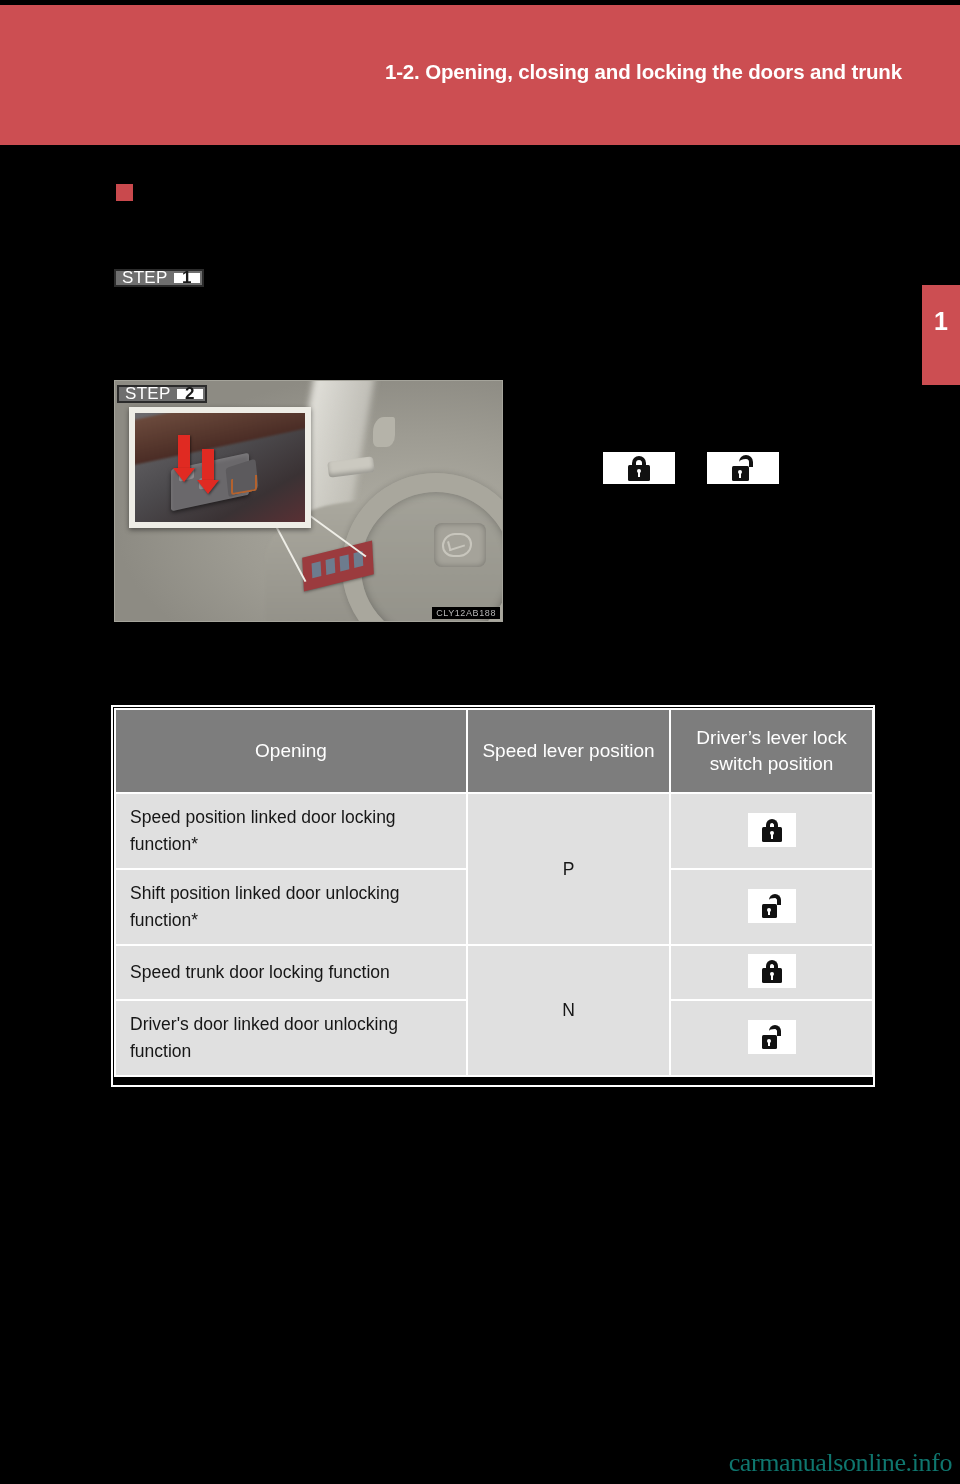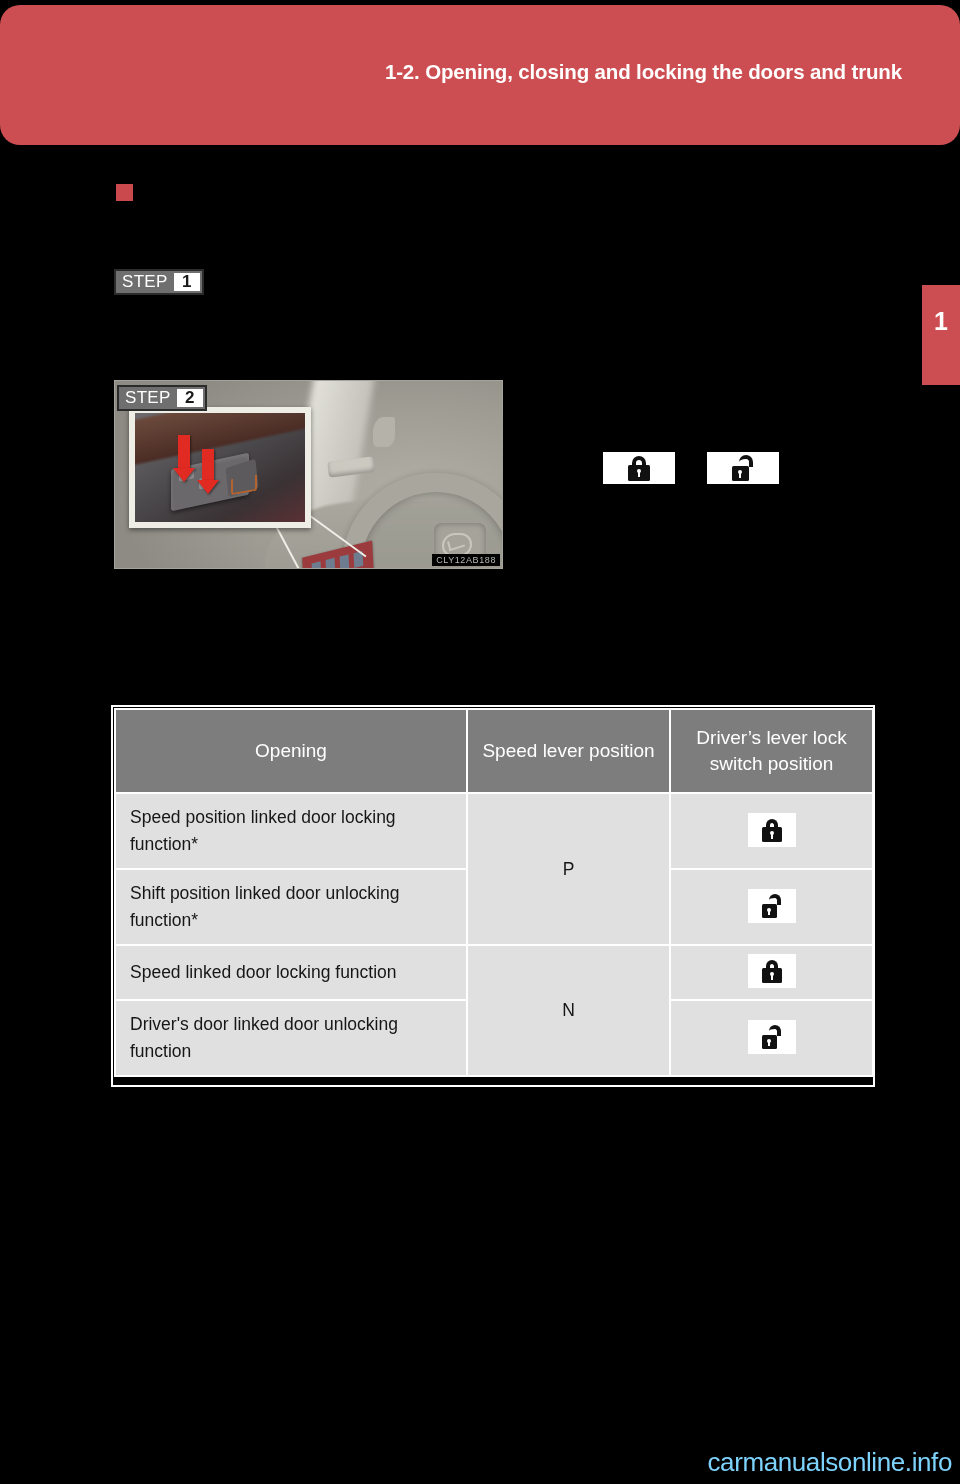--- a/index.html
+++ b/index.html
@@ -17,21 +17,20 @@
   }
 
   
   .header-band {
     position: absolute;
     left: 0;
     top: 5px;
     width: 960px;
     height: 140px;
     background: #cc4e52;
-    border-radius: 20px;
   }
   .header-title {
     position: absolute;
     right: 58px;
     top: 55px;
     font-size: 20.5px;
     font-weight: bold;
     color: #ffffff;
     letter-spacing: -0.15px;
     white-space: nowrap;
@@ -82,21 +81,21 @@
     position: absolute;
     color: #000000;
     font-size: 15px;
     line-height: 22px;
   }
 
   
   .step-badge {
     display: inline-flex;
     align-items: stretch;
-    height: 26px;
+    height: 18px;
     border-top: 2px solid #2b2b2b;
     border-bottom: 2px solid #2b2b2b;
     border-left: 2px solid #2b2b2b;
     border-right: 2px solid #2b2b2b;
     background: #6f6f6f;
     box-sizing: border-box;
   }
   .step-badge .step-word {
     display: flex;
     align-items: center;
@@ -123,21 +122,21 @@
     left: 114px;
     top: 269px;
   }
 
   
   .illus {
     position: absolute;
     left: 114px;
     top: 380px;
     width: 389px;
-    height: 189px;
+    height: 242px;
     background: #b9b7ae;
     overflow: hidden;
     border: 1px solid #a5a49b;
     box-sizing: border-box;
   }
   .illus-bg {
     position: absolute;
     inset: 0;
     background:
       radial-gradient(ellipse 300px 160px at 78% 62%, #b2b0a6 0%, #9d9b92 60%, #8d8b83 100%),
@@ -448,24 +447,24 @@
     border: 2px solid #ffffff;
     box-sizing: border-box;
     pointer-events: none;
   }
 
   
   .watermark {
     position: absolute;
     right: 8px;
     bottom: 6px;
-    color: #7dd3fc;
+    color: #0f766e;
     font-size: 26px;
     letter-spacing: -0.4px;
-    font-family: Liberation Sans, sans-serif;
+    font-family: Liberation Serif, serif;
   }
 </style>
 </head>
 <body>
 
 <div class="header-band">
   <div class="header-title">1-2. Opening, closing and locking the doors and trunk</div>
 </div>
 
 <div class="chapter-tab">
@@ -587,21 +586,21 @@
           <span class="lockicon" style="width:22px;height:24px;">
             <span class="shackle" style="left:8px; top:0px; width:12px; height:11px; border-radius:6px 6px 0 0; border-left:none;"></span>
             <span class="body" style="left:1px; width:15px; height:14px;"></span>
             <span class="key" style="left:6px; bottom:6px; width:4px; height:4px;"></span>
             <span class="keystem" style="left:7px; bottom:3px; width:2px; height:4px;"></span>
           </span>
         </span>
       </td>
     </tr>
     <tr>
-      <td class="td-fn">Speed linked door locking function</td>
+      <td class="td-fn">Speed trunk door locking function</td>
       <td class="td-shift" rowspan="2">N</td>
       <td class="td-sw">
         <span class="sw-chip">
           <span class="lockicon" style="width:22px;height:24px;">
             <span class="shackle" style="left:5px; top:1px; width:12px; height:10px; border-radius:6px 6px 0 0;"></span>
             <span class="body" style="left:1px; width:20px; height:15px;"></span>
             <span class="key" style="left:9px; bottom:7px; width:4px; height:4px;"></span>
             <span class="keystem" style="left:10px; bottom:3px; width:2px; height:5px;"></span>
           </span>
         </span>

